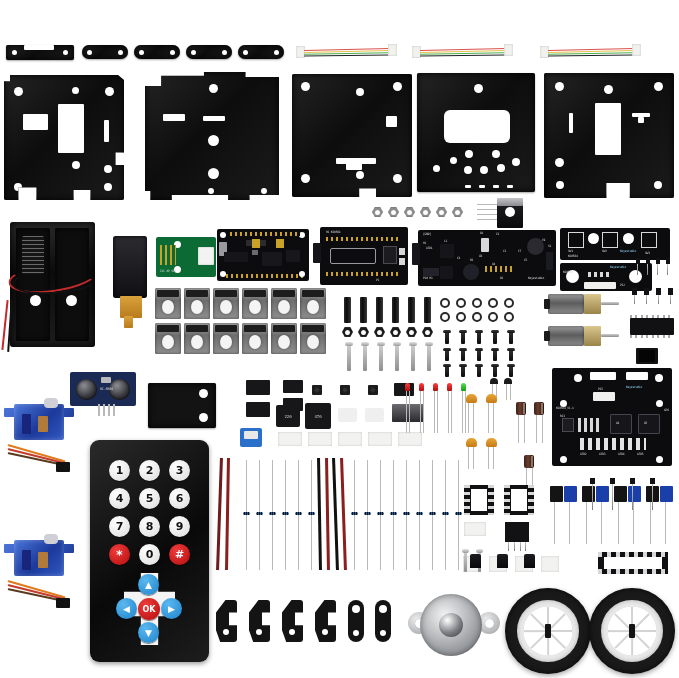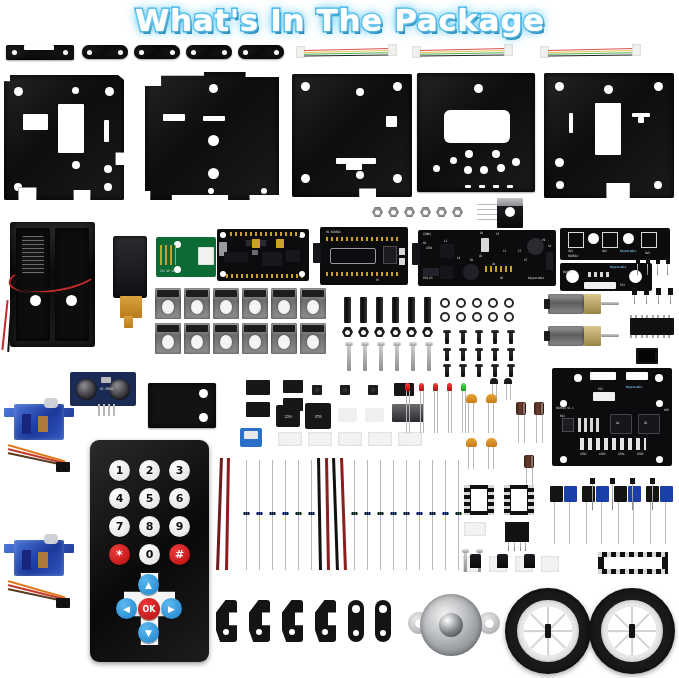--- a/index.html
+++ b/index.html
@@ -143,23 +143,20 @@
   .lsens{position:absolute;background:linear-gradient(180deg,#a8a8a8,#6e6e6e 40%,#8f8f8f);border-radius:1.5px;box-shadow:inset 0 0 3px rgba(0,0,0,.55);}
   .lsens .top{position:absolute;left:6%;top:6%;width:88%;height:22%;background:#1d1d1d;border-radius:1px;}
   .lsens .eye{position:absolute;left:26%;top:38%;width:46%;height:46%;border-radius:50%;background:#f4f4f4;box-shadow:0 0 3px rgba(0,0,0,.4);}
   .pot{position:absolute;background:#2a6fc9;border-radius:1px;}
 </style>
 </head>
 <body>
 
 <div id="stage">
 
-  <div class="title-wrap">
-    <div class="title">What's In The Package</div>
-  </div>
 
   <div>
     <div class="part acr sheen" style="left:6px;top:45px;width:68px;height:15px;">
       <div class="hole" style="left:6px;top:5px;width:5px;height:5px;"></div>
       <div class="hole" style="right:6px;top:5px;width:5px;height:5px;"></div>
       <div class="slot" style="left:18px;top:0px;width:30px;height:5px;"></div>
     </div>
     <div class="part acr sheen" style="left:82px;top:45px;width:46px;height:14px;border-radius:7px;">
       <div class="hole" style="left:5px;top:5px;width:5px;height:5px;"></div>
       <div class="hole" style="right:5px;top:5px;width:5px;height:5px;"></div>

